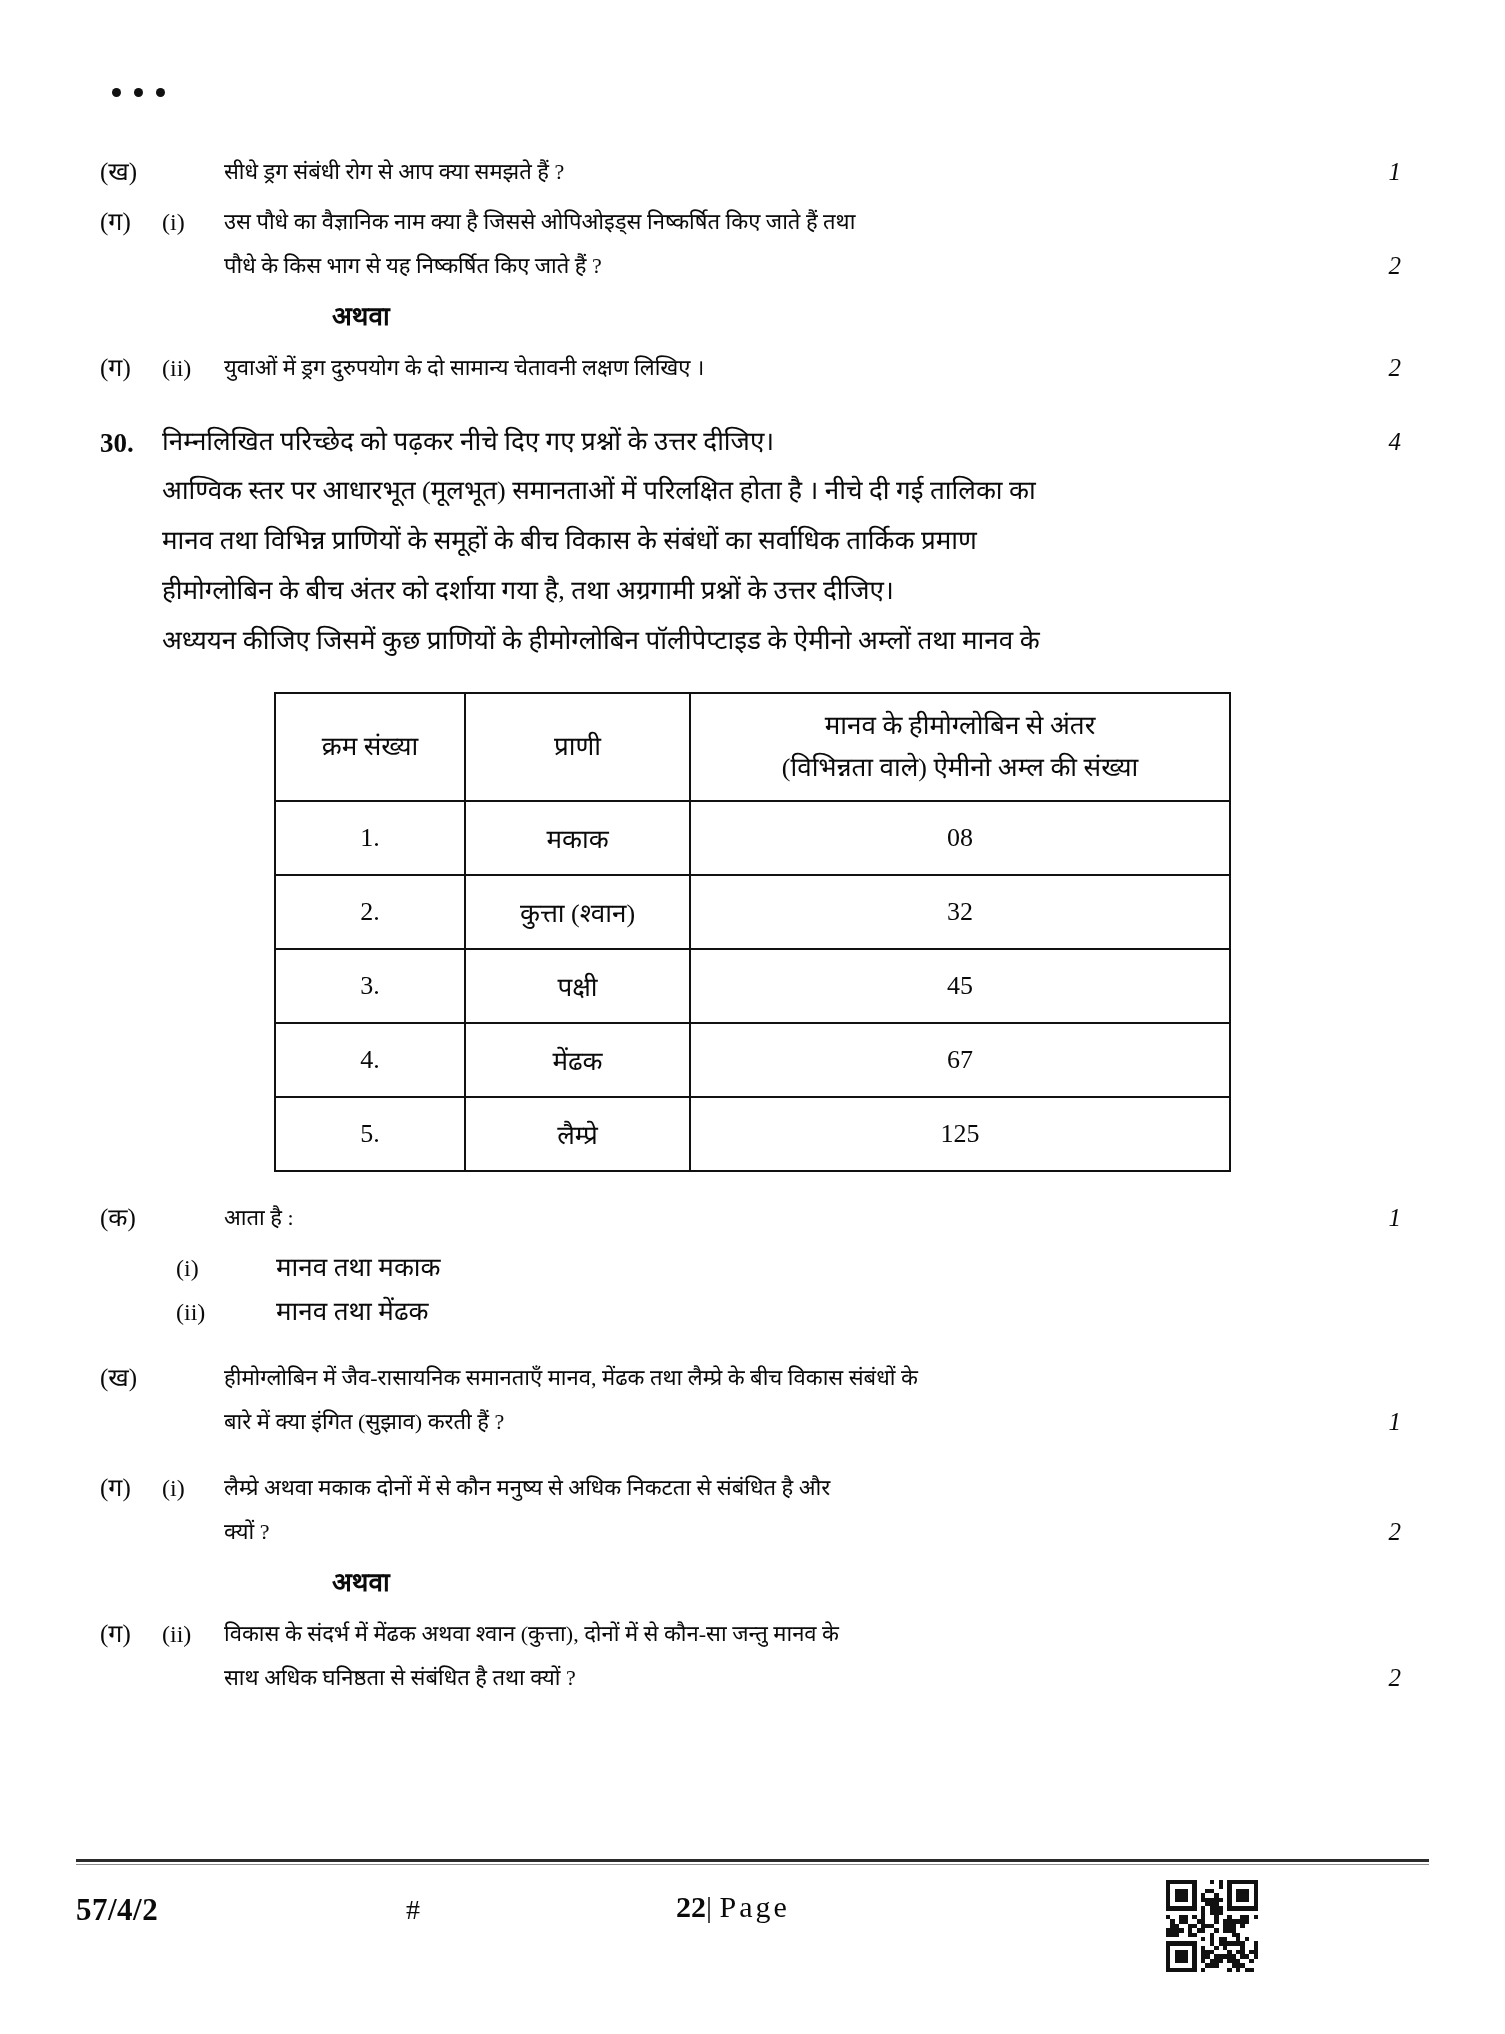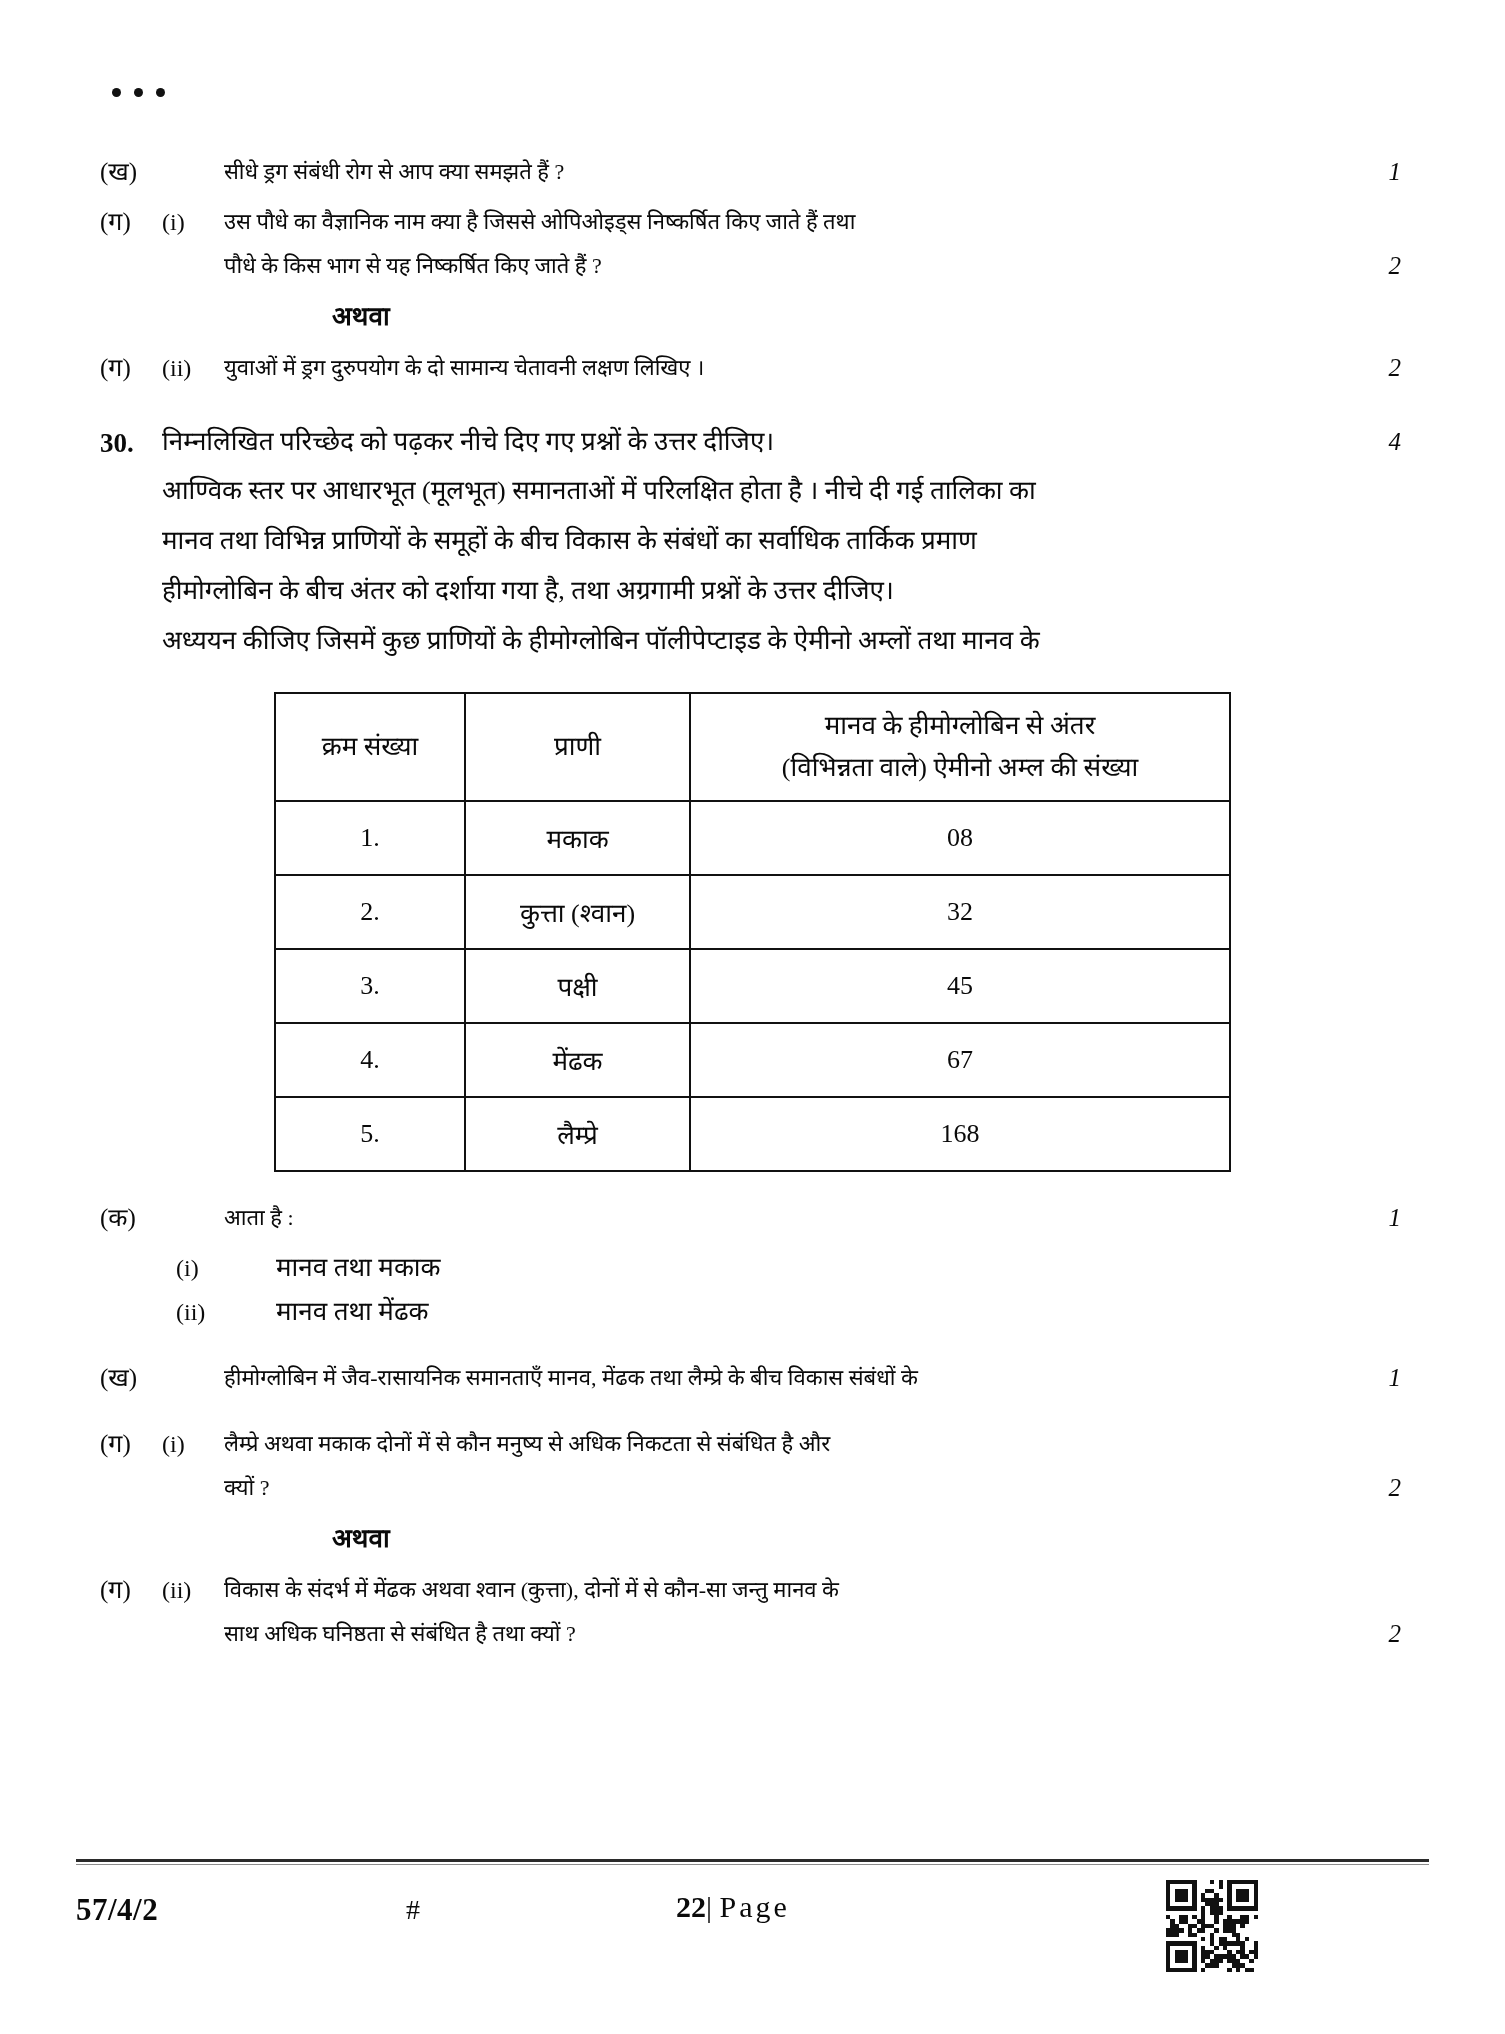--- a/index.html
+++ b/index.html
@@ -322,21 +322,21 @@
               <td class="num-cell">45</td>
             </tr>
             <tr>
               <td class="num-cell">4.</td>
               <td>मेंढक</td>
               <td class="num-cell">67</td>
             </tr>
             <tr>
               <td class="num-cell">5.</td>
               <td>लैम्प्रे</td>
-              <td class="num-cell">168</td>
+              <td class="num-cell">125</td>
             </tr>
           </tbody>
         </table>
       </div>
 
       <div class="qrow">
         <div class="label-hi">(क)</div>
         <div></div>
         <div class="qtext">
           <div class="lastline">आता है :</div>
@@ -355,20 +355,21 @@
         <div class="label-rom">(ii)</div>
         <div class="qtext nojust" style="padding-left:52px;">मानव तथा मेंढक</div>
         <div></div>
       </div>
 
       <div class="qrow" style="margin-top:22px;">
         <div class="label-hi">(ख)</div>
         <div></div>
         <div class="qtext">
           <div class="lastline">हीमोग्लोबिन में जैव-रासायनिक समानताएँ मानव, मेंढक तथा लैम्प्रे के बीच विकास संबंधों के</div>
+          <div class="lastline">बारे में क्या इंगित (सुझाव) करती हैं ?</div>
         </div>
         <div class="marks low">1</div>
       </div>
 
       <div class="qrow" style="margin-top:22px;">
         <div class="label-hi">(ग)</div>
         <div class="label-rom">(i)</div>
         <div class="qtext">
           <div class="lastline">लैम्प्रे अथवा मकाक दोनों में से कौन मनुष्य से अधिक निकटता से संबंधित है और</div>
           <div class="lastline">क्यों ?</div>

